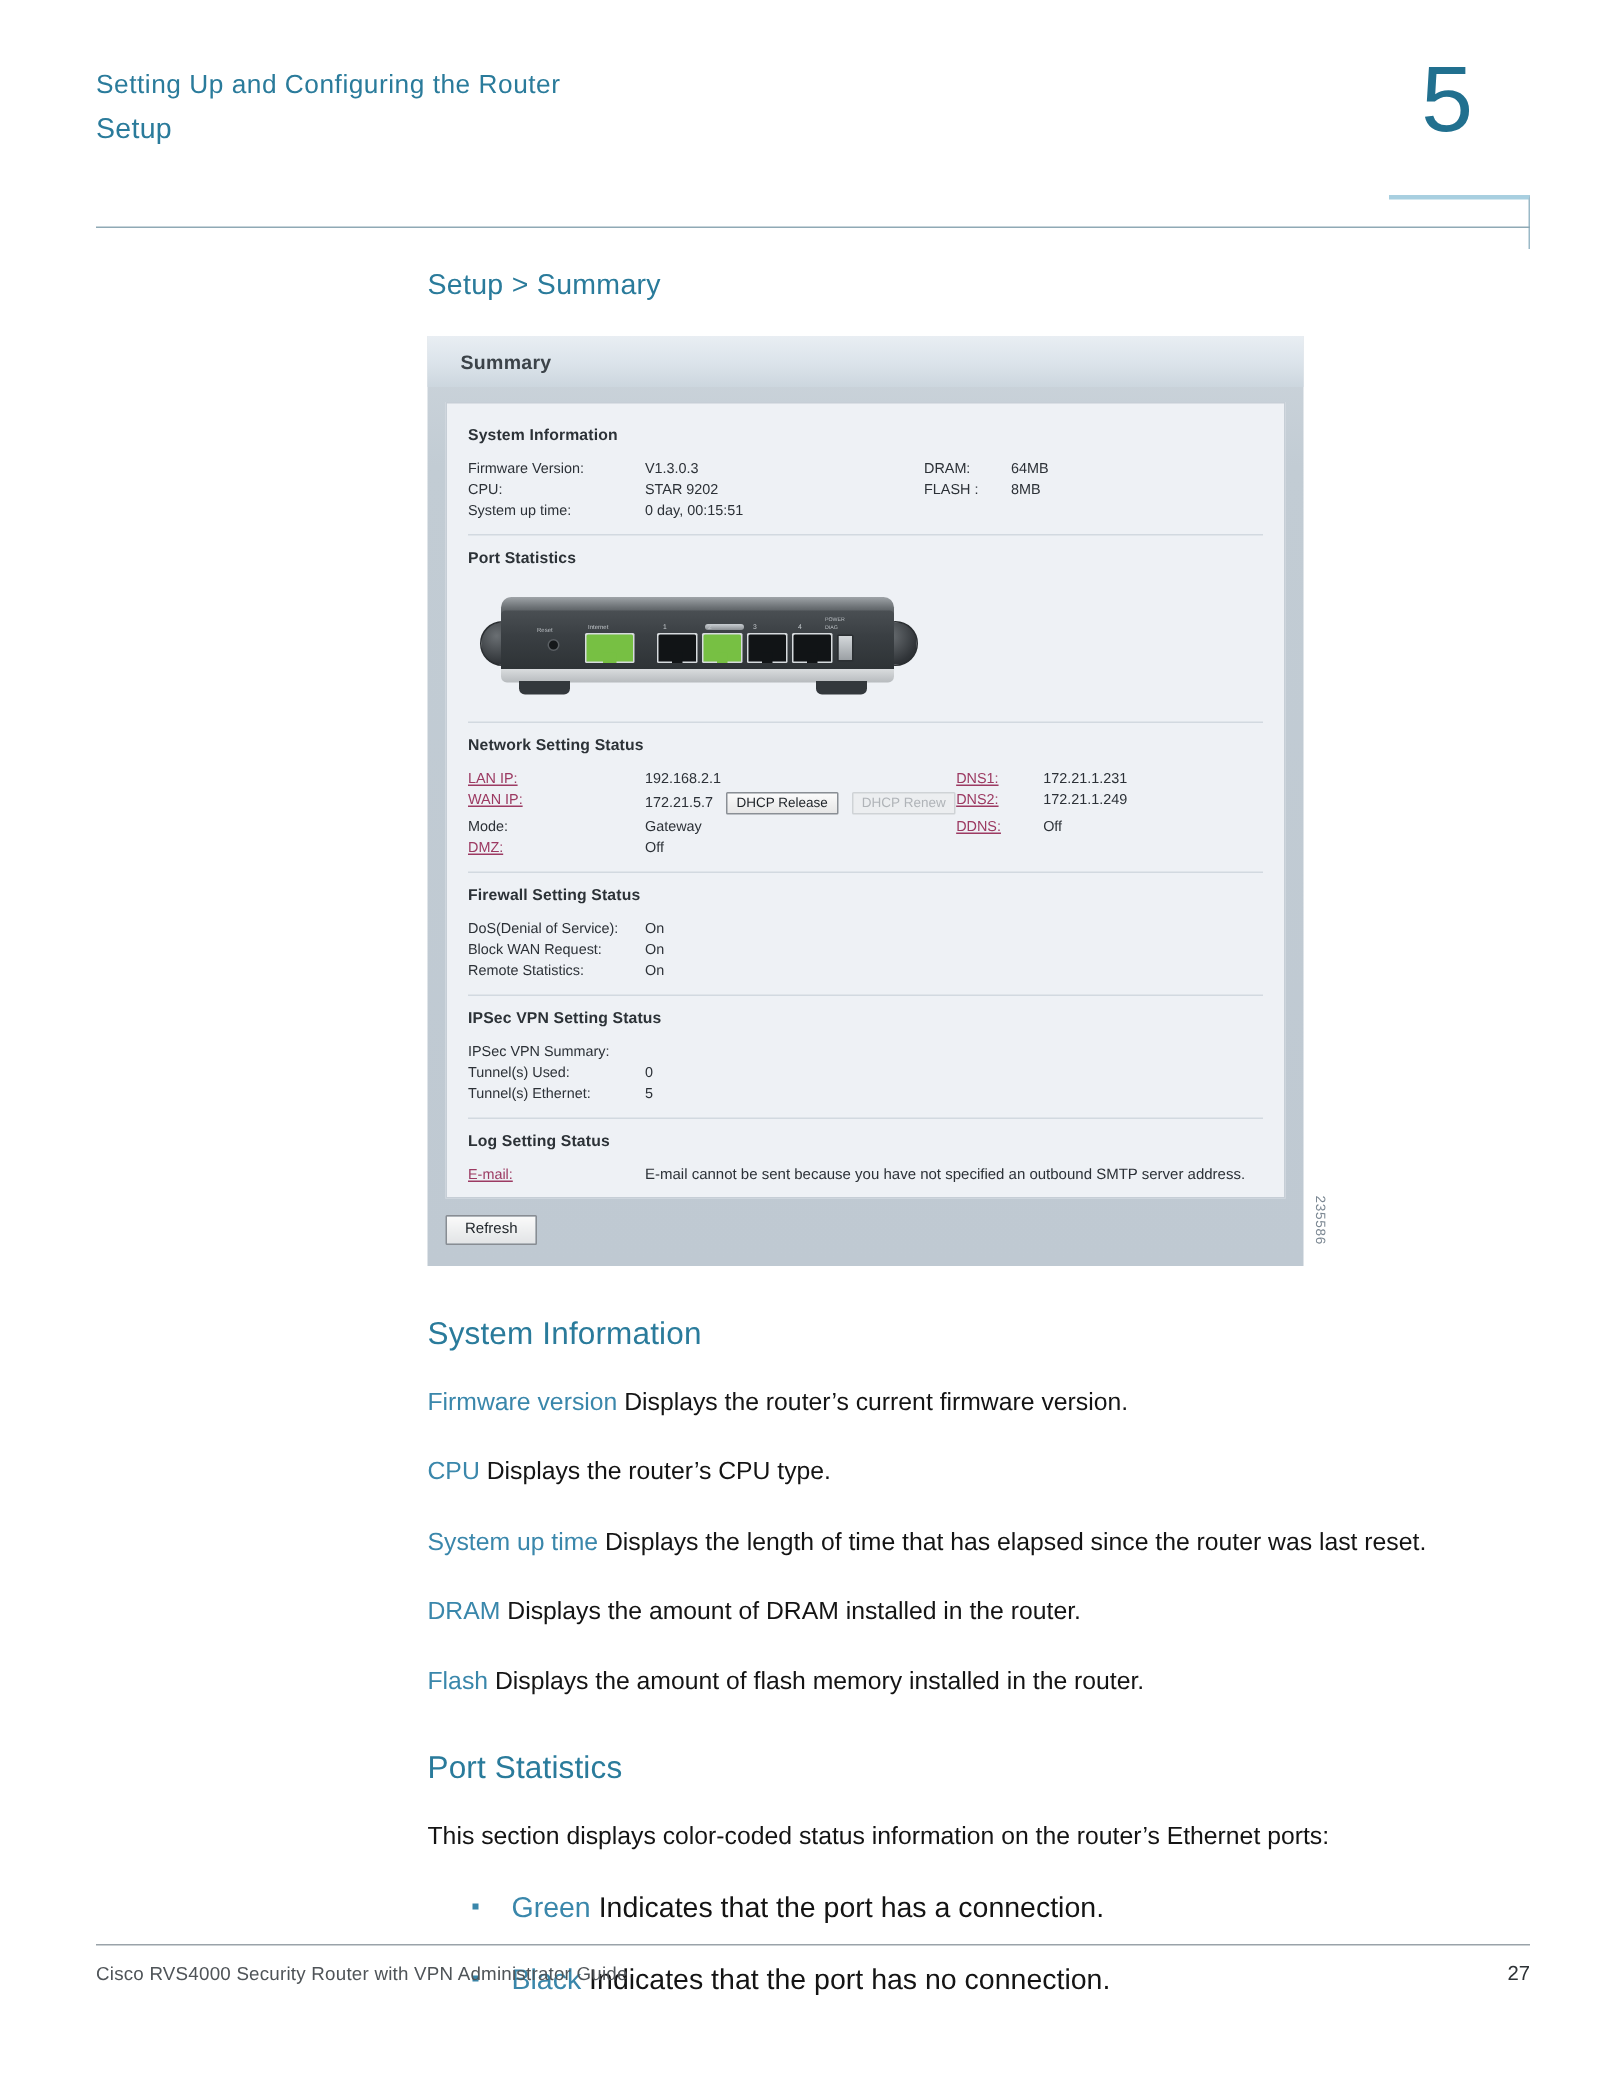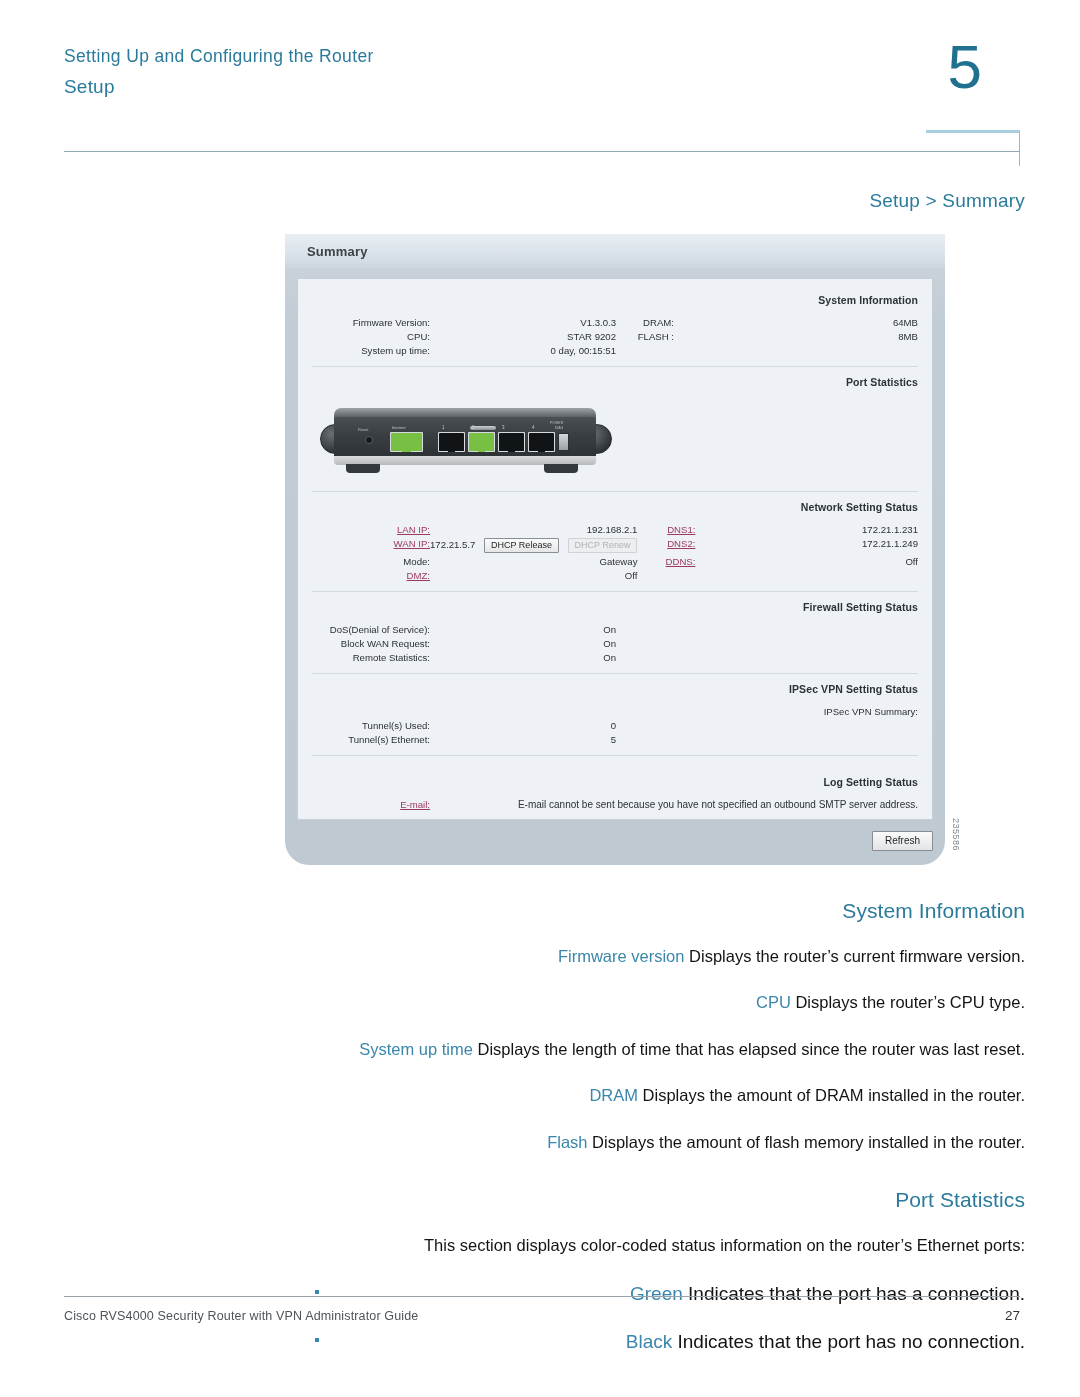--- a/index.html
+++ b/index.html
@@ -49,21 +49,21 @@
   }
   .hdr-rule {
     position: absolute;
     left: 64px; top: 151px; width: 956px; height: 1px;
     background: #8fa9b5;
   }
 
   
   .content {
     position: absolute;
-    left: 285px; top: 190px; width: 740px; text-align: right;
+    left: 285px; top: 180px; width: 740px;
   }
 
   h2.sub-head {
     font-size: 19px;
     color: #2a7b9b;
     font-weight: 400;
     margin: 0 0 22px 0;
     letter-spacing: .2px;
   }
 
@@ -95,26 +95,25 @@
   ul.bullets li .dot {
     position: absolute;
     left: 30px; top: 9px;
     width: 4px; height: 4px;
     background: #3a87ab;
   }
 
   
   .figure {
     position: relative;
-    width: 660px;
+    width: 584px;
     margin: 0 0 0 0;
     background: #c3ccd4;
     padding: 10px 12px 14px 12px;
     background: linear-gradient(180deg,#cdd5dc 0%, #c2ccd4 14%, #bfc9d2 100%);
-    border-radius: 24px;
   }
   .fig-titlebar {
     height: 34px;
     background: linear-gradient(180deg,#e9eef3 0%, #dbe3ea 55%, #ccd6de 100%);
     position: relative;
     margin: -10px -12px 10px -12px;
     padding: 0 0 0 22px;
     display: flex;
     align-items: center;
   }
@@ -475,21 +474,21 @@
         <tr>
           <td class="k"><span class="plain-k">Tunnel(s) Ethernet:</span></td>
           <td class="v">5</td>
           <td class="k2"></td>
               <td class="v2"></td>
         </tr>
       </tbody>
         </table>
       <div class="sec-divider"></div>
 
-      <div class="sec-head" style="margin-top:20px">Log Setting Status</div>
+      <div class="sec-head" style="margin-top:9px">Log Setting Status</div>
       <table class="kv">
         <tbody>
             <tr>
           <td class="k"><span class="lnk">E-mail:</span></td>
           <td colspan="3"><span class="email-msg">E-mail cannot be sent because you have not specified an outbound SMTP server address.</span></td>
         </tr>
       </tbody>
         </table>
     </div>
 

